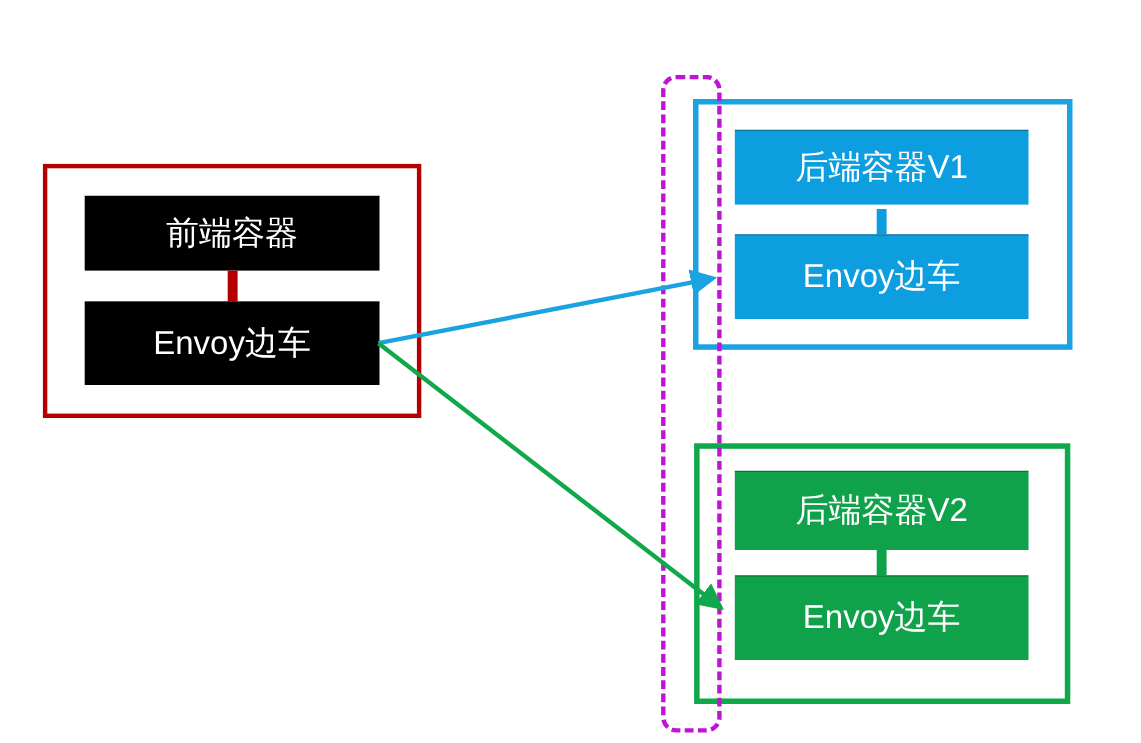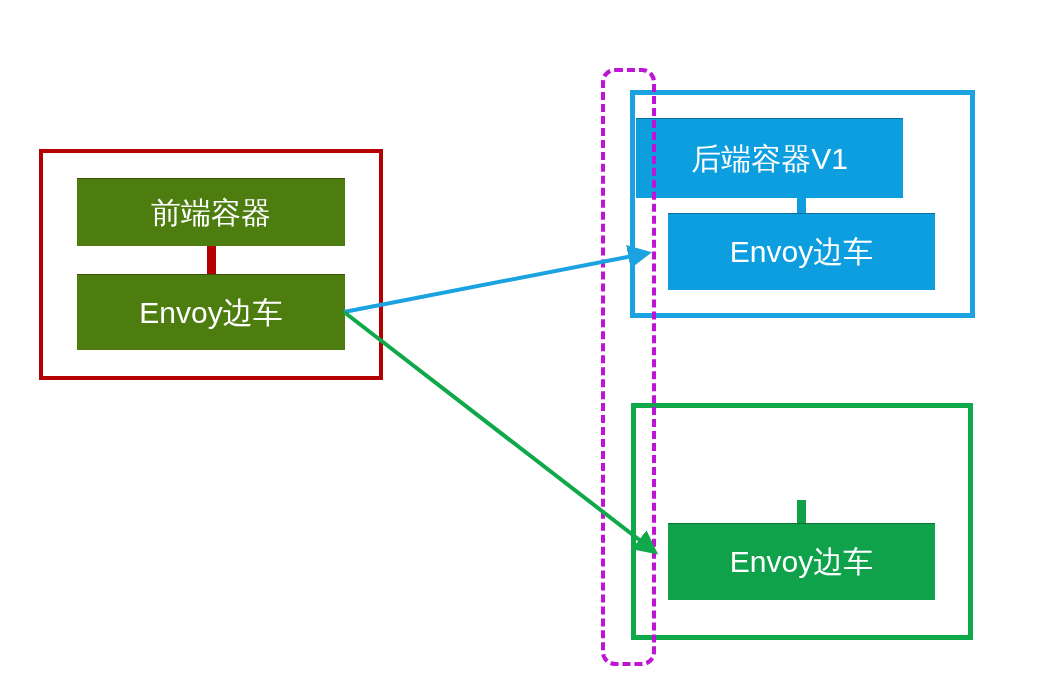--- a/index.html
+++ b/index.html
@@ -48,21 +48,21 @@
     box-sizing: border-box;
     display: flex;
     align-items: center;
     justify-content: center;
     color: #ffffff;
     font-size: 30px;
     line-height: 34px;
     white-space: nowrap;
     border-top: 1px solid rgba(0,0,0,0.30);
   }
-  .node-red   { background: #4d7c0f; }
+  .node-red   { background: #000000; }
   .node-blue  { background: #0d9ee0; }
   .node-green { background: #10a24b; }
 
   
   .connector {
     position: absolute;
     width: 9px;
   }
   .conn-red   { background: #b40000; }
   .conn-blue  { background: #0d9ee0; }
@@ -98,29 +98,30 @@
 
   <div class="node node-red" style="left:77px; top:178px; width:268px; height:68px;">前端容器</div>
 
   <div class="connector conn-red" style="left:207px; top:246px; height:28px;"></div>
 
   <div class="node node-red" style="left:77px; top:274px; width:268px; height:76px;">Envoy边车</div>
 
   <div class="group-box group-blue" style="left:630px; top:90px; width:345px; height:228px;">
   </div>
 
-  <div class="node node-blue" style="left:636px; top:118px; width:267px; height:80px;">后端容器V1</div>
+  <div class="node node-blue" style="left:668px; top:118px; width:267px; height:68px;">后端容器V1</div>
 
   <div class="connector conn-blue" style="left:797px; top:190px; height:23px;"></div>
 
   <div class="node node-blue" style="left:668px; top:213px; width:267px; height:77px;">Envoy边车</div>
 
   <div class="group-box group-green" style="left:631px; top:403px; width:342px; height:237px;">
   </div>
 
+  <div class="node node-green" style="left:668px; top:428px; width:267px; height:72px;">后端容器V2</div>
 
   <div class="connector conn-green" style="left:797px; top:500px; height:23px;"></div>
 
   <div class="node node-green" style="left:668px; top:523px; width:267px; height:77px;">Envoy边车</div>
 
   <div class="dashed-rule" style="left:601px; top:68px; width:55px; height:598px;"></div>
 
   <svg id="arrows" viewBox="0 0 1037 675" xmlns="http://www.w3.org/2000/svg">
     <defs>
       <marker id="head-blue" markerWidth="6" markerHeight="6" refX="5" refY="3" orient="auto" markerUnits="strokeWidth">

